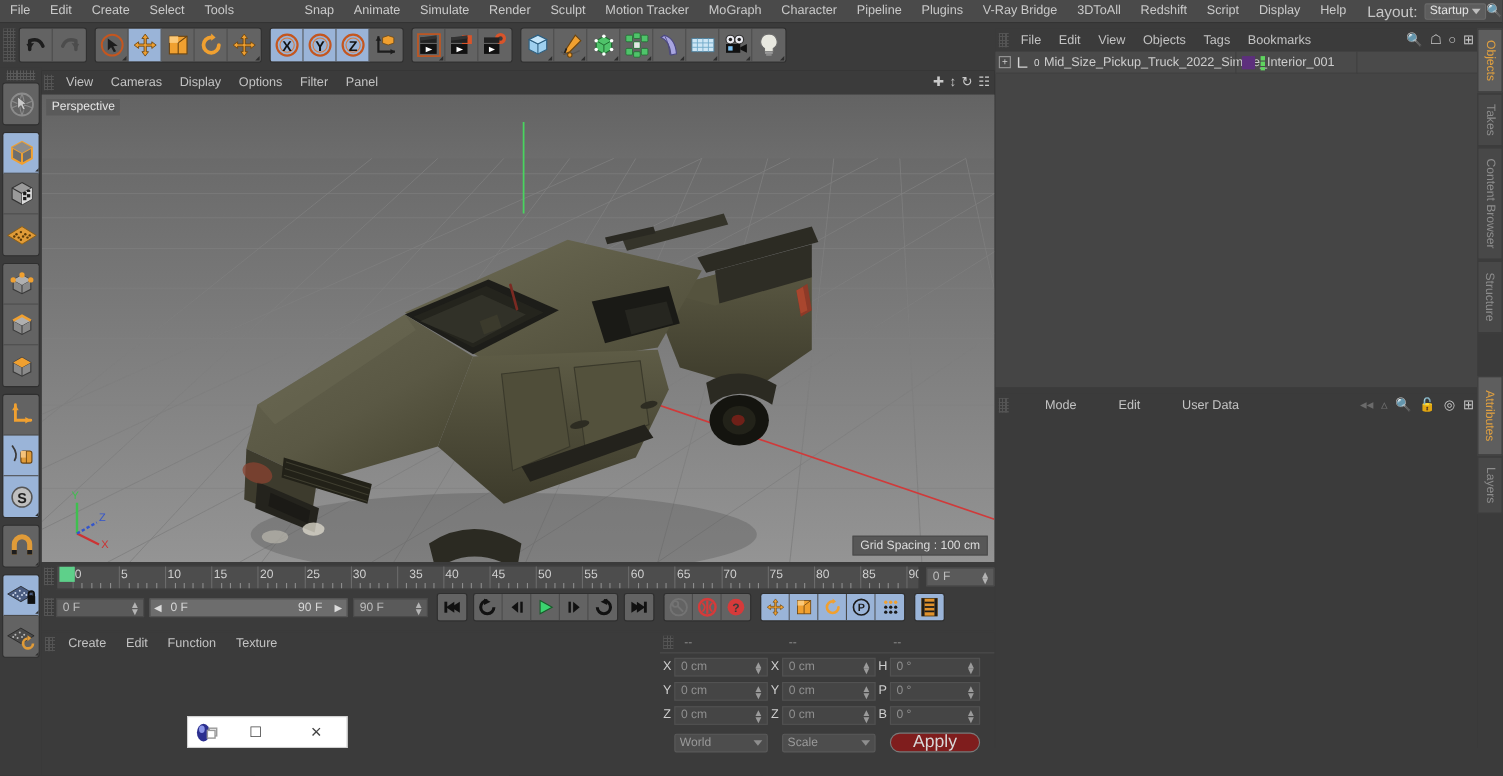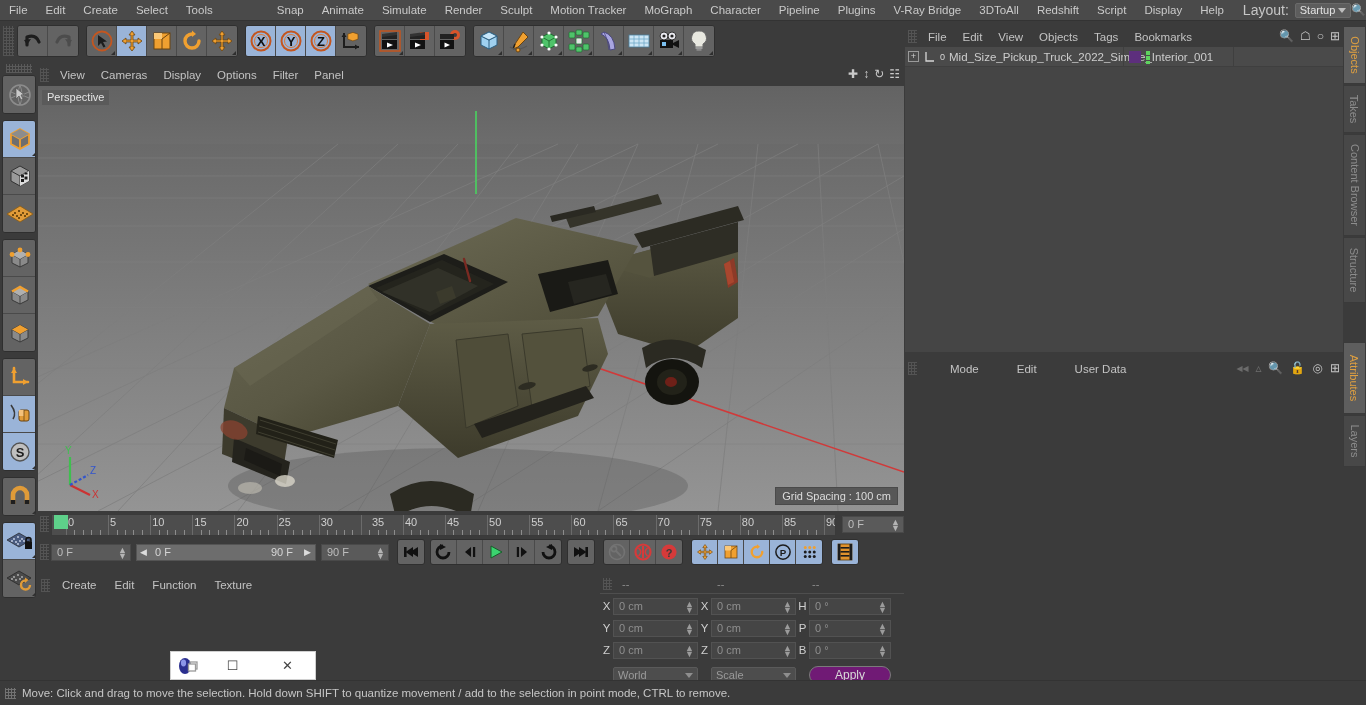--- a/index.html
+++ b/index.html
@@ -113,22 +113,22 @@
   .coordhead .c { width:95px; text-align:left; padding-left:6px; }
   .crow { display:flex; align-items:center; height:20px; margin-top:2px; }
   .clab { width:13px; text-align:center; color:#cfcfcf; font-size:11.5px; }
   .cfield { height:17px; background:#454545; border:1px solid #525252; color:#8f8f8f;
       font-size:11px; display:flex; align-items:center; padding:0 12px 0 5px; position:relative; }
   .cfield .spin { position:absolute; right:3px; top:2px; color:#9b9b9b; font-size:9px; line-height:6px; }
   .cdrop { height:17px; background:#4d4d4d; border:1px solid #5a5a5a; border-radius:2px;
       color:#9a9a9a; font-size:11px; display:flex; align-items:center; padding:0 4px; position:relative; }
   .cdrop .arrow { position:absolute; right:4px; top:5px; width:0;height:0;
       border-left:4px solid transparent;border-right:4px solid transparent;border-top:5px solid #8e8e8e; }
-  .applybtn { height:18px; background:#701a75; border:1px solid #7a7a7a; border-radius:9px;
-      color:#d8d8d8; font-size:12px; display:flex; align-items:center; justify-content:center; }
+  .applybtn { height:18px; background:#7f1d1d; border:1px solid #7a7a7a; border-radius:9px;
+      color:#d8d8d8; font-size:16px; display:flex; align-items:center; justify-content:center; }
 
   
   .objwrap { position:absolute; left:905px; top:26px; width:438px; height:326px; background:#3b3b3b; }
   .objhead { height:21px; display:flex; align-items:center; position:relative; }
   .objhead .mi { padding:0 8px; color:#c3c3c3; font-size:11.5px; }
   .objicons { position:absolute; right:3px; top:3px; display:flex; gap:6px; align-items:center; color:#c6c6c6; font-size:12px; }
   .objlist { position:absolute; left:0; top:21px; width:438px; height:305px; background:#454545; }
   .objrow { height:20px; display:flex; align-items:center; background:#4a4a4a;
       border-bottom:1px solid #3f3f3f; position:relative; }
   .objrow .plus { width:11px; height:11px; border:1px solid #9a9a9a; color:#cfcfcf;
@@ -1183,24 +1183,20 @@
     </div>
     <div style="height:38px;"></div>
     <div class="vtab act" style="height:72px;">
       <span>Attributes</span>
     </div>
     <div class="vtab" style="height:52px;">
       <span>Layers</span>
     </div>
   </div>
 
-  <div class="status">
-    <div class="sgrip"></div>
-    <div class="stxt">Move: Click and drag to move the selection. Hold down SHIFT to quantize movement / add to the selection in point mode, CTRL to remove.</div>
-  </div>
 
   <div class="miniwin">
     <div class="mw-icon">
       <svg width="22" height="20" viewBox="0 0 22 20">
           <ellipse cx="8" cy="10" rx="6" ry="8" fill="#2b2f8f"></ellipse>
           <ellipse cx="6.5" cy="7" rx="2.6" ry="3.4" fill="#8b95e8"></ellipse>
           <rect x="13" y="6" width="7" height="7" fill="none" stroke="#9a9a9a" stroke-width="1.3"></rect>
           <rect x="11.5" y="8" width="7" height="7" fill="#fff" stroke="#9a9a9a" stroke-width="1.3"></rect>
         </svg>
     </div>

